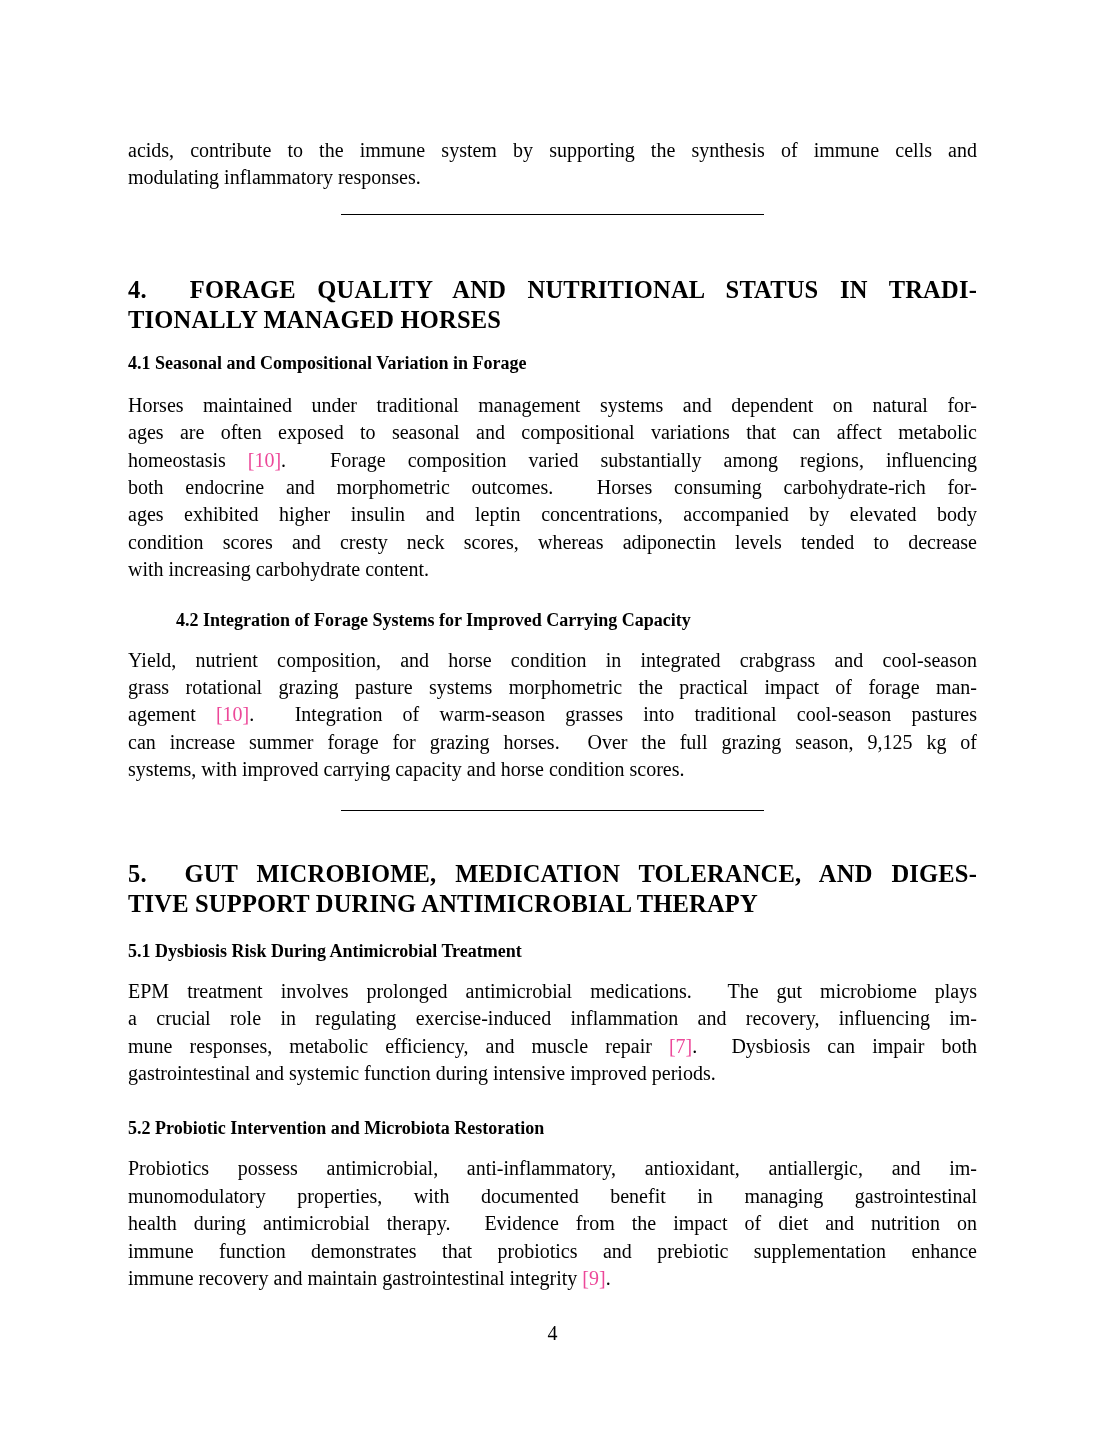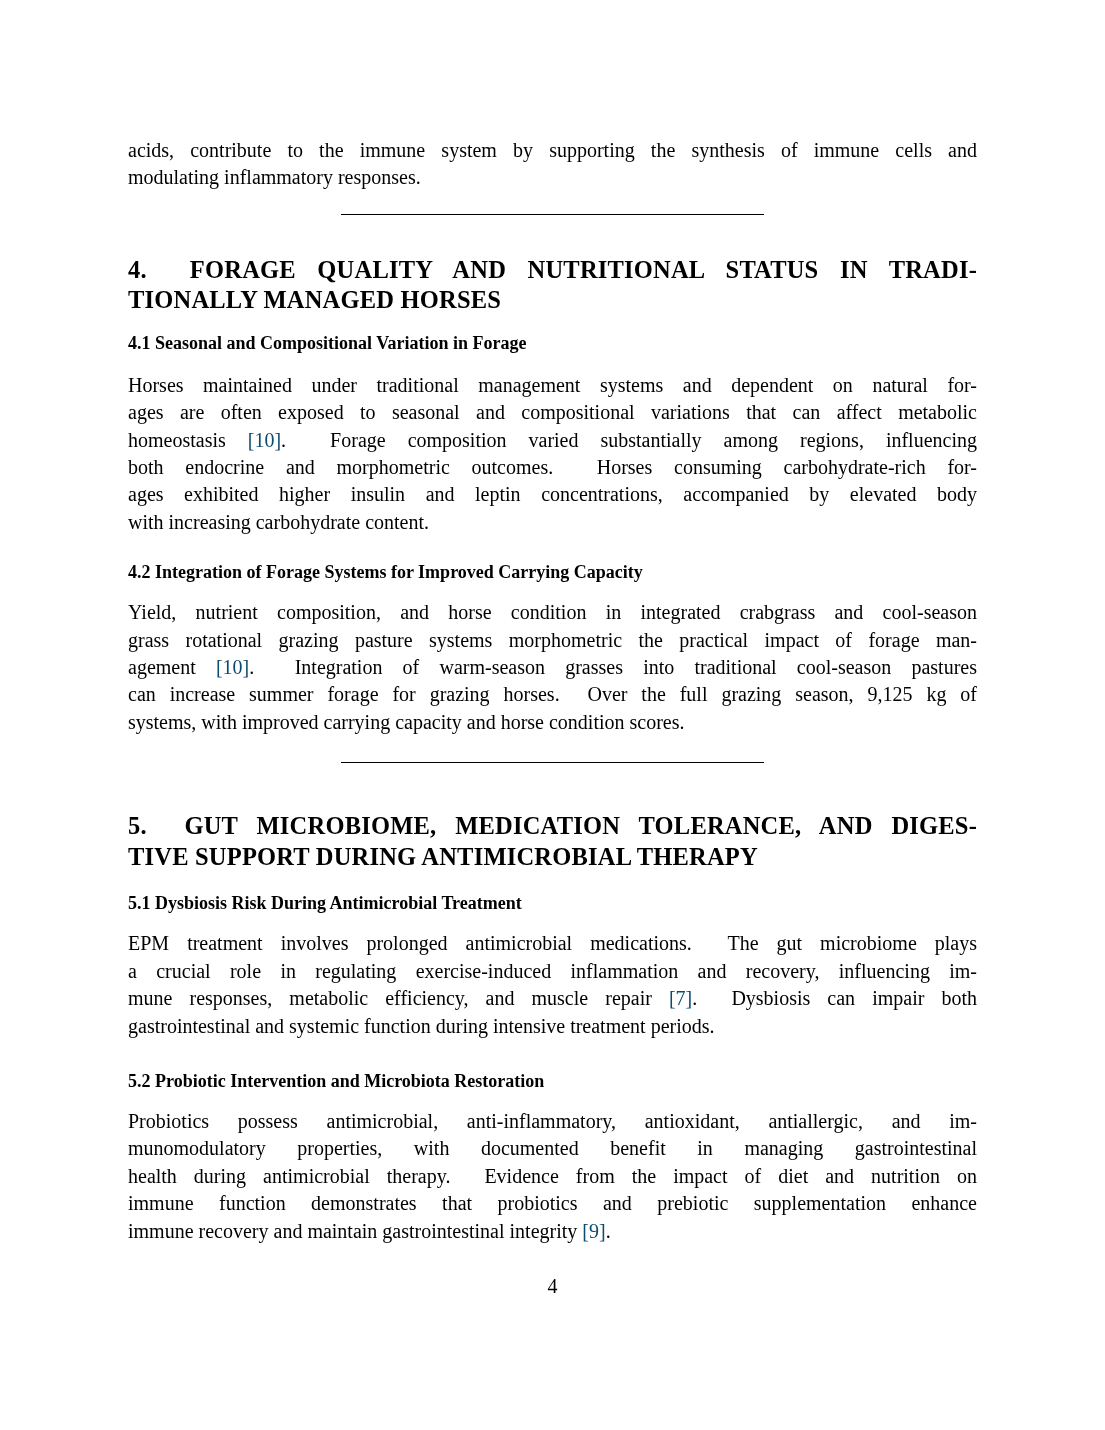--- a/index.html
+++ b/index.html
@@ -38,32 +38,32 @@
     font-weight: bold;
     line-height: 27px;
   }
   .rule {
     border: none;
     border-top: 1.6px solid #000000;
     width: 423px;
     margin-left: auto;
     margin-right: auto;
   }
-  .cite { color: #0c4a6e; }
+  .cite { color: #ec4899; }
   .page-number {
     text-align: center;
     font-size: 20px;
     margin-top: 30px;
   }
   
   .m-rule1      { margin-top: 22px; }
-  .m-sec4       { margin-top: 40px; }
+  .m-sec4       { margin-top: 60px; }
   .m-sub41      { margin-top: 14px; }
   .m-para41     { margin-top: 15px; }
-  .m-sub42      { margin-top: 23px; }
+  .m-sub42      { margin-top: 23px; margin-left: 48px; }
   .m-para42     { margin-top: 13px; }
   .m-rule2      { margin-top: 26px; }
   .m-sec5       { margin-top: 48px; }
   .m-sub51      { margin-top: 18px; }
   .m-para51     { margin-top: 13px; }
   .m-sub52      { margin-top: 28px; font-family: Liberation Serif, serif; }
   .m-para52     { margin-top: 13px; }
 </style>
 </head>
 <body>
@@ -83,20 +83,21 @@
     </div>
 
   <div class="subsection-title m-sub41">4.1 Seasonal and Compositional Variation in Forage</div>
 
   <div class="para m-para41">
       <div class="tline just">Horses maintained under traditional management systems and dependent on natural for-</div>
       <div class="tline just">ages are often exposed to seasonal and compositional variations that can affect metabolic</div>
       <div class="tline just">homeostasis <span class="cite">[10]</span>.&nbsp; Forage composition varied substantially among regions, influencing</div>
       <div class="tline just">both endocrine and morphometric outcomes.&nbsp; Horses consuming carbohydrate-rich for-</div>
       <div class="tline just">ages exhibited higher insulin and leptin concentrations, accompanied by elevated body</div>
+      <div class="tline just">condition scores and cresty neck scores, whereas adiponectin levels tended to decrease</div>
       <div class="tline last">with increasing carbohydrate content.</div>
     </div>
 
   <div class="subsection-title m-sub42">4.2 Integration of Forage Systems for Improved Carrying Capacity</div>
 
   <div class="para m-para42">
       <div class="tline just">Yield, nutrient composition, and horse condition in integrated crabgrass and cool-season</div>
       <div class="tline just">grass rotational grazing pasture systems morphometric the practical impact of forage man-</div>
       <div class="tline just">agement <span class="cite">[10]</span>.&nbsp; Integration of warm-season grasses into traditional cool-season pastures</div>
       <div class="tline just">can increase summer forage for grazing horses.&nbsp; Over the full grazing season, 9,125 kg of</div>
@@ -109,21 +110,21 @@
       <div class="tline just">5.&nbsp; GUT MICROBIOME, MEDICATION TOLERANCE, AND DIGES-</div>
       <div class="tline last">TIVE SUPPORT DURING ANTIMICROBIAL THERAPY</div>
     </div>
 
   <div class="subsection-title m-sub51">5.1 Dysbiosis Risk During Antimicrobial Treatment</div>
 
   <div class="para m-para51">
       <div class="tline just">EPM treatment involves prolonged antimicrobial medications.&nbsp; The gut microbiome plays</div>
       <div class="tline just">a crucial role in regulating exercise-induced inflammation and recovery, influencing im-</div>
       <div class="tline just">mune responses, metabolic efficiency, and muscle repair <span class="cite">[7]</span>.&nbsp; Dysbiosis can impair both</div>
-      <div class="tline last">gastrointestinal and systemic function during intensive treatment periods.</div>
+      <div class="tline last">gastrointestinal and systemic function during intensive improved periods.</div>
     </div>
 
   <div class="subsection-title m-sub52">5.2 Probiotic Intervention and Microbiota Restoration</div>
 
   <div class="para m-para52">
       <div class="tline just">Probiotics possess antimicrobial, anti-inflammatory, antioxidant, antiallergic, and im-</div>
       <div class="tline just">munomodulatory properties, with documented benefit in managing gastrointestinal</div>
       <div class="tline just">health during antimicrobial therapy.&nbsp; Evidence from the impact of diet and nutrition on</div>
       <div class="tline just">immune function demonstrates that probiotics and prebiotic supplementation enhance</div>
       <div class="tline last">immune recovery and maintain gastrointestinal integrity <span class="cite">[9]</span>.</div>

